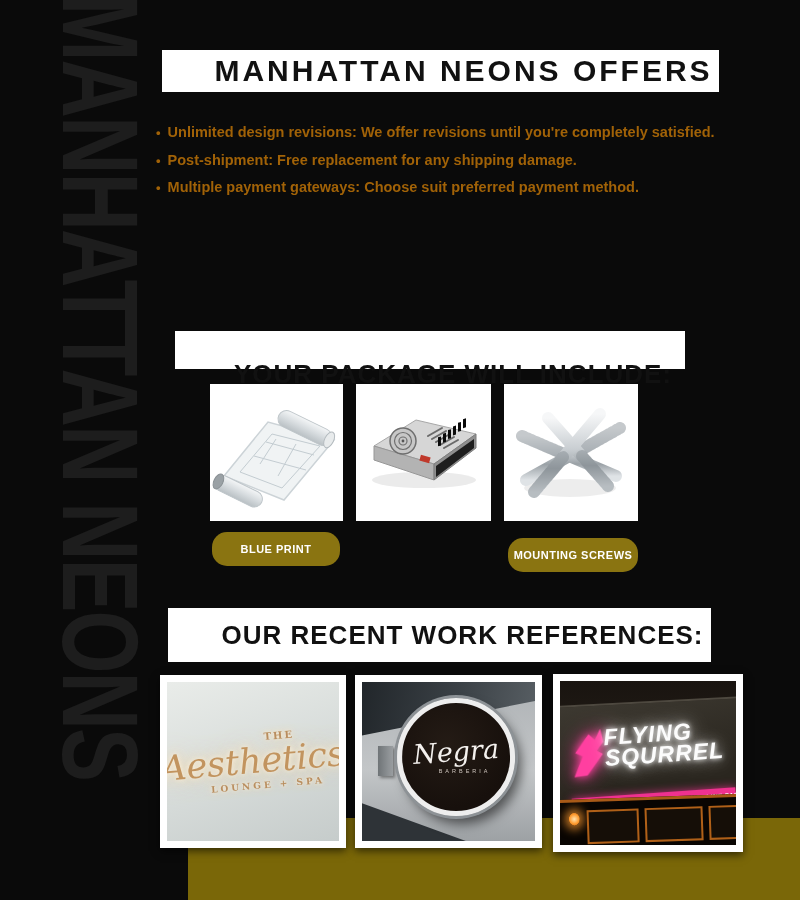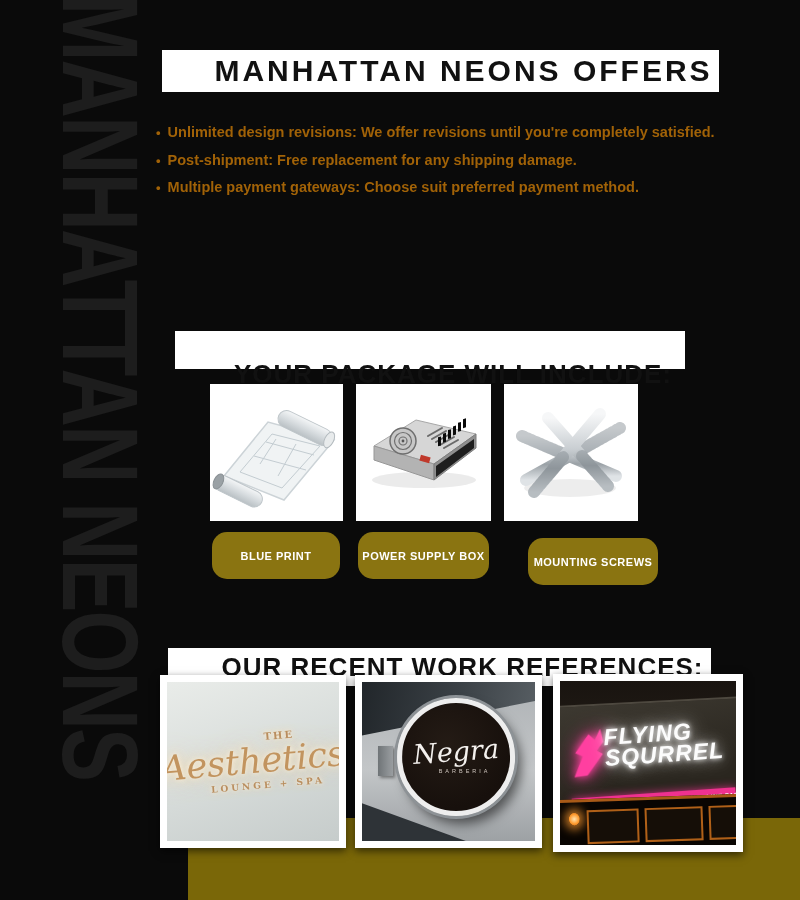--- a/index.html
+++ b/index.html
@@ -20,42 +20,42 @@
   
   .gold-band { position:absolute; left:188px; top:818px; width:612px; height:82px; background:#7a6708; z-index:1; }
 
   
   .banner { position:absolute; background:#ffffff; display:flex; align-items:center; justify-content:center; z-index:2;padding-left:46px; }
   .banner span { font-weight:900; color:#111; white-space:nowrap; }
   .banner.title  { left:162px; top:50px;  width:557px; height:42px; }
   .banner.title span { font-size:30px; letter-spacing:3px; }
   .banner.pkg    { left:175px; top:331px; width:510px; height:38px; }
   .banner.pkg span { font-size:26px; letter-spacing:1px;margin-top:48px; }
-  .banner.workh  { left:168px; top:608px; width:543px; height:38px;margin-top:40px; }
+  .banner.workh  { left:168px; top:608px; width:543px; height:54px; }
   .banner.workh span { font-size:26px; letter-spacing:1px; }
 
   
   .offers { position:absolute; left:156px; top:119px; width:625px; list-style:none; z-index:2; }
   .offers li { line-height:26.7px; font-size:14.5px; font-weight:700; color:#a16207; white-space:nowrap; }
   .offers li .b { margin-right:7px; font-size:13px; }
 
   
   .pcard { position:absolute; top:384px; height:137px; background:#fff; z-index:2; }
   .pcard.p1 { left:210px; width:133px; }
   .pcard.p2 { left:356px; width:135px; }
   .pcard.p3 { left:504px; width:134px; }
   .pcard svg { display:block; width:100%; height:100%; }
 
   
-  .pill { position:absolute; height:47px; border-radius:15px; background:#8a7411;
+  .pill { position:absolute; height:34px; border-radius:15px; background:#8a7411;
           display:flex; align-items:center; justify-content:center; z-index:2; }
   .pill span { color:#fff; font-size:11px; font-weight:700; letter-spacing:.5px; white-space:nowrap; }
   .pill.l1 { left:212px; top:532px; width:128px; }
   .pill.l2 { left:358px; top:532px; width:131px; }
-  .pill.l3 { left:508px; top:538px; width:130px;margin-left:20px; }
+  .pill.l3 { left:508px; top:538px; width:130px; }
 
   
   .frame { position:absolute; background:#fff; border:7px solid #fff; z-index:3;
            box-shadow:0 3px 8px rgba(0,0,0,.6); }
   .frame .inner { position:relative; width:100%; height:100%; overflow:hidden; }
   .frame.f1 { left:160px; top:675px; width:186px; height:173px; }
   .frame.f2 { left:355px; top:675px; width:187px; height:173px; }
   .frame.f3 { left:553px; top:674px; width:190px; height:178px; }
 
   
@@ -206,23 +206,20 @@
         <line x1="78" y1="72" x2="104" y2="102" stroke="#7d858b" stroke-width="12" stroke-dasharray="2.2 2.6" opacity=".4"></line>
         <line x1="30" y1="108" x2="96" y2="30" stroke="url(#chrome)" stroke-width="12"></line>
         <line x1="30" y1="108" x2="60" y2="72" stroke="#7d858b" stroke-width="12" stroke-dasharray="2.2 2.6" opacity=".4"></line>
       </g>
     </svg>
   </div>
 
   <div class="pill l1">
     <span>BLUE PRINT</span>
   </div>
-  <div class="pill l2">
-    <span>POWER SUPPLY BOX</span>
-  </div>
   <div class="pill l3">
     <span>MOUNTING SCREWS</span>
   </div>
 
   <div class="banner workh">
     <span>OUR RECENT WORK REFERENCES:</span>
   </div>
 
   <div class="frame f1">
     <div class="inner">

